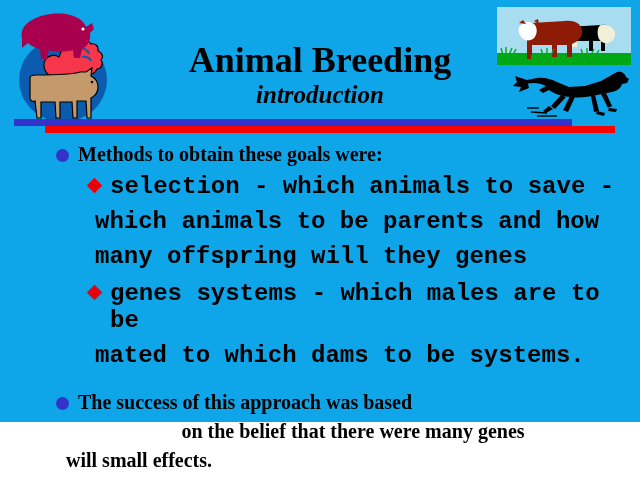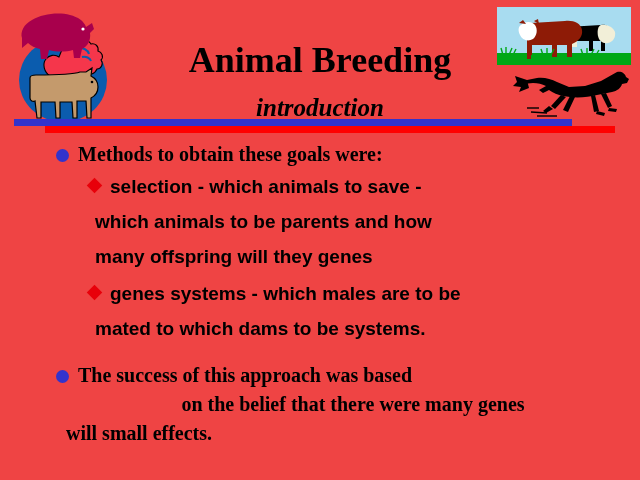--- a/index.html
+++ b/index.html
@@ -13,22 +13,22 @@
     height: 480px;
     overflow: hidden;
     font-family: "Liberation Serif", "DejaVu Serif", serif;
     position: relative;
   }
 
   
   .slide {
     position: relative;
     width: 640px;
-    height: 480px;
-    background: #ef4444;
+    height: 422px;
+    background: #0ea5e9;
   }
 
   
   .header {
     position: absolute;
     left: 0;
     top: 0;
     width: 640px;
     height: 137px;
   }
@@ -60,21 +60,21 @@
     letter-spacing: 0px;
     white-space: nowrap;
   }
   .slide-subtitle {
     font-family: "Liberation Serif", "DejaVu Serif", serif;
     font-weight: bold;
     font-style: italic;
     font-size: 25px;
     line-height: 28px;
     color: #000000;
-    margin-top: 14px;
+    margin-top: 1px;
     white-space: nowrap;
   }
 
   
   .pasture {
     position: absolute;
     left: 497px;
     top: 7px;
     width: 134px;
     height: 58px;
@@ -144,23 +144,23 @@
   .bullet-l2 > .marker {
     position: absolute;
     left: 89px;
     top: 7px;
     width: 11px;
     height: 11px;
     background: #E8000A;
     transform: rotate(45deg);
   }
   .bullet-l2 > .text {
-    font-family: Liberation Sans, sans-serif;
+    font-family: Liberation Mono, monospace;
     font-weight: bold;
-    font-size: 19px;
+    font-size: 24px;
     line-height: 27px;
     color: #000000;
   }
   .bullet-l2 > .text .cont {
     display: block;
     margin-left: -15px;
     margin-top: 8px;
   }
 
   .group-sub { margin-top: 2px; }

